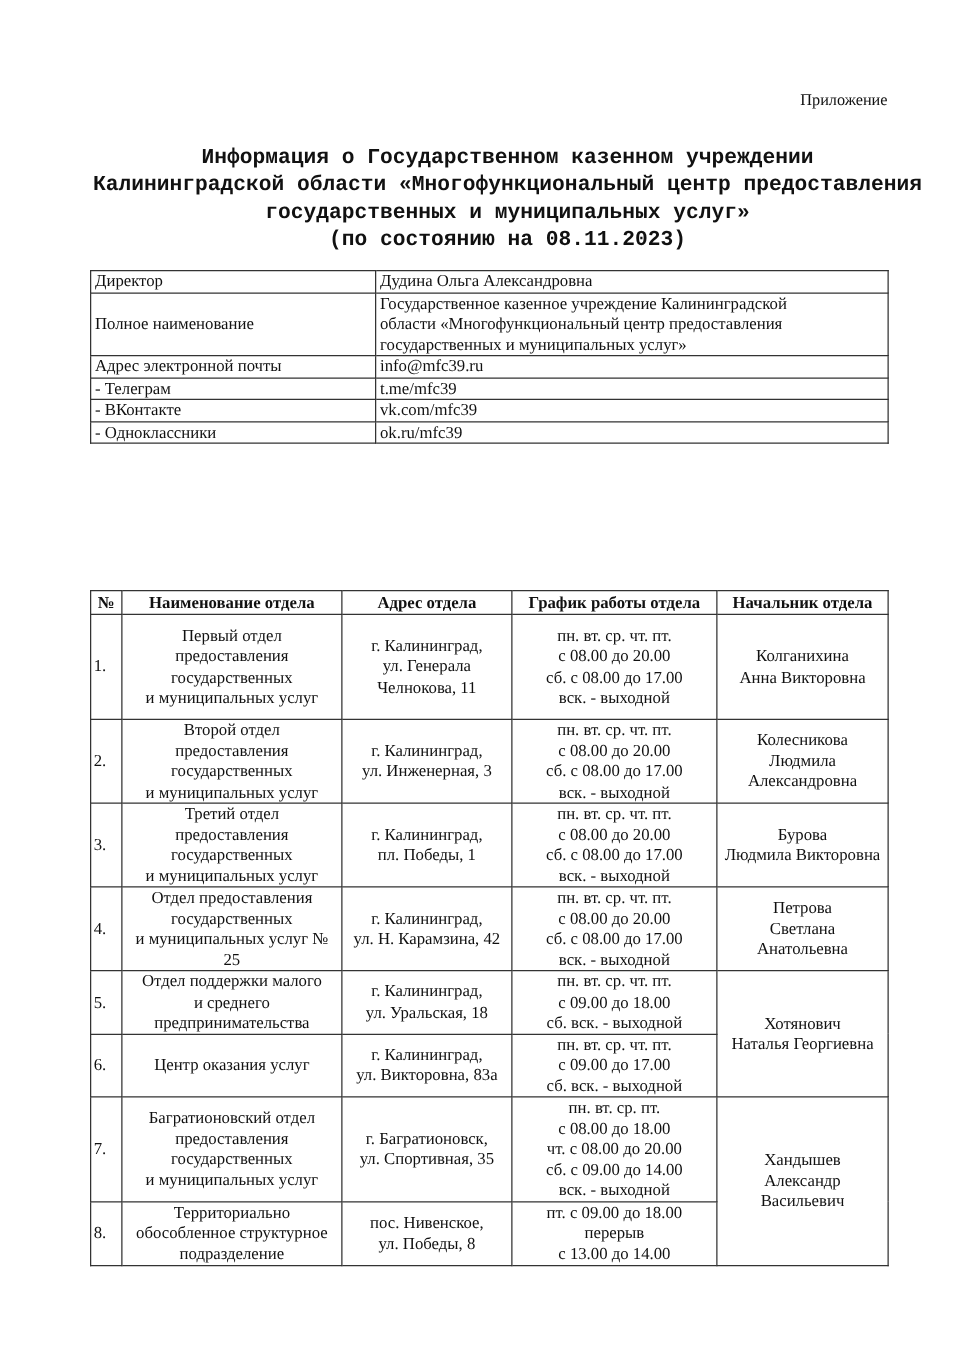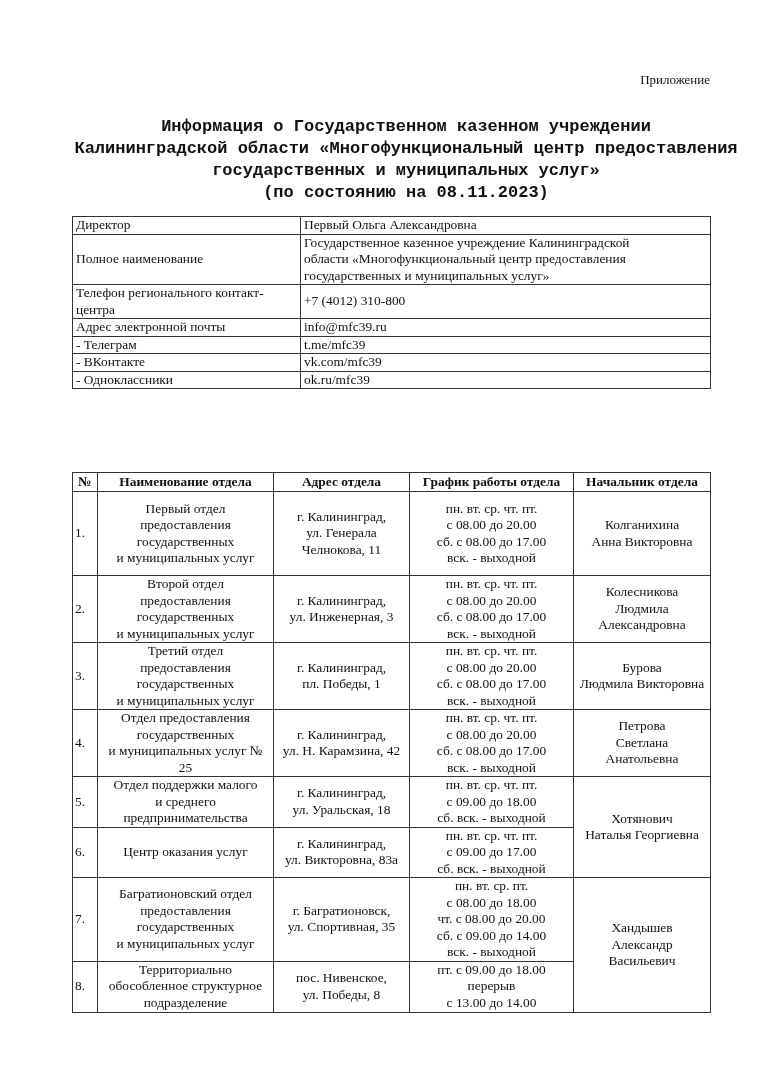--- a/index.html
+++ b/index.html
@@ -36,36 +36,29 @@
 </div>
 
 <table id="info-table">
   <colgroup>
       <col class="c1">
       <col class="c2">
     </colgroup>
   <tbody>
       <tr class="h1">
     <td>Директор</td>
-    <td>Первый Ольга Александровна</td>
+    <td>Дудина Ольга Александровна</td>
   </tr>
   <tr class="h3">
     <td>Полное наименование</td>
     <td>
       <span class="ln">Государственное казенное учреждение Калининградской</span>
       <span class="ln">области «Многофункциональный центр предоставления</span>
       <span class="ln">государственных и муниципальных услуг»</span>
     </td>
-  </tr>
-  <tr class="h2">
-    <td>
-      <span class="ln">Телефон регионального контакт-</span>
-      <span class="ln">центра</span>
-    </td>
-    <td>+7 (4012) 310-800</td>
   </tr>
   <tr class="h1">
     <td>Адрес электронной почты</td>
     <td>info@mfc39.ru</td>
   </tr>
   <tr class="h1">
     <td>- Телеграм</td>
     <td>t.me/mfc39</td>
   </tr>
   <tr class="h1">

